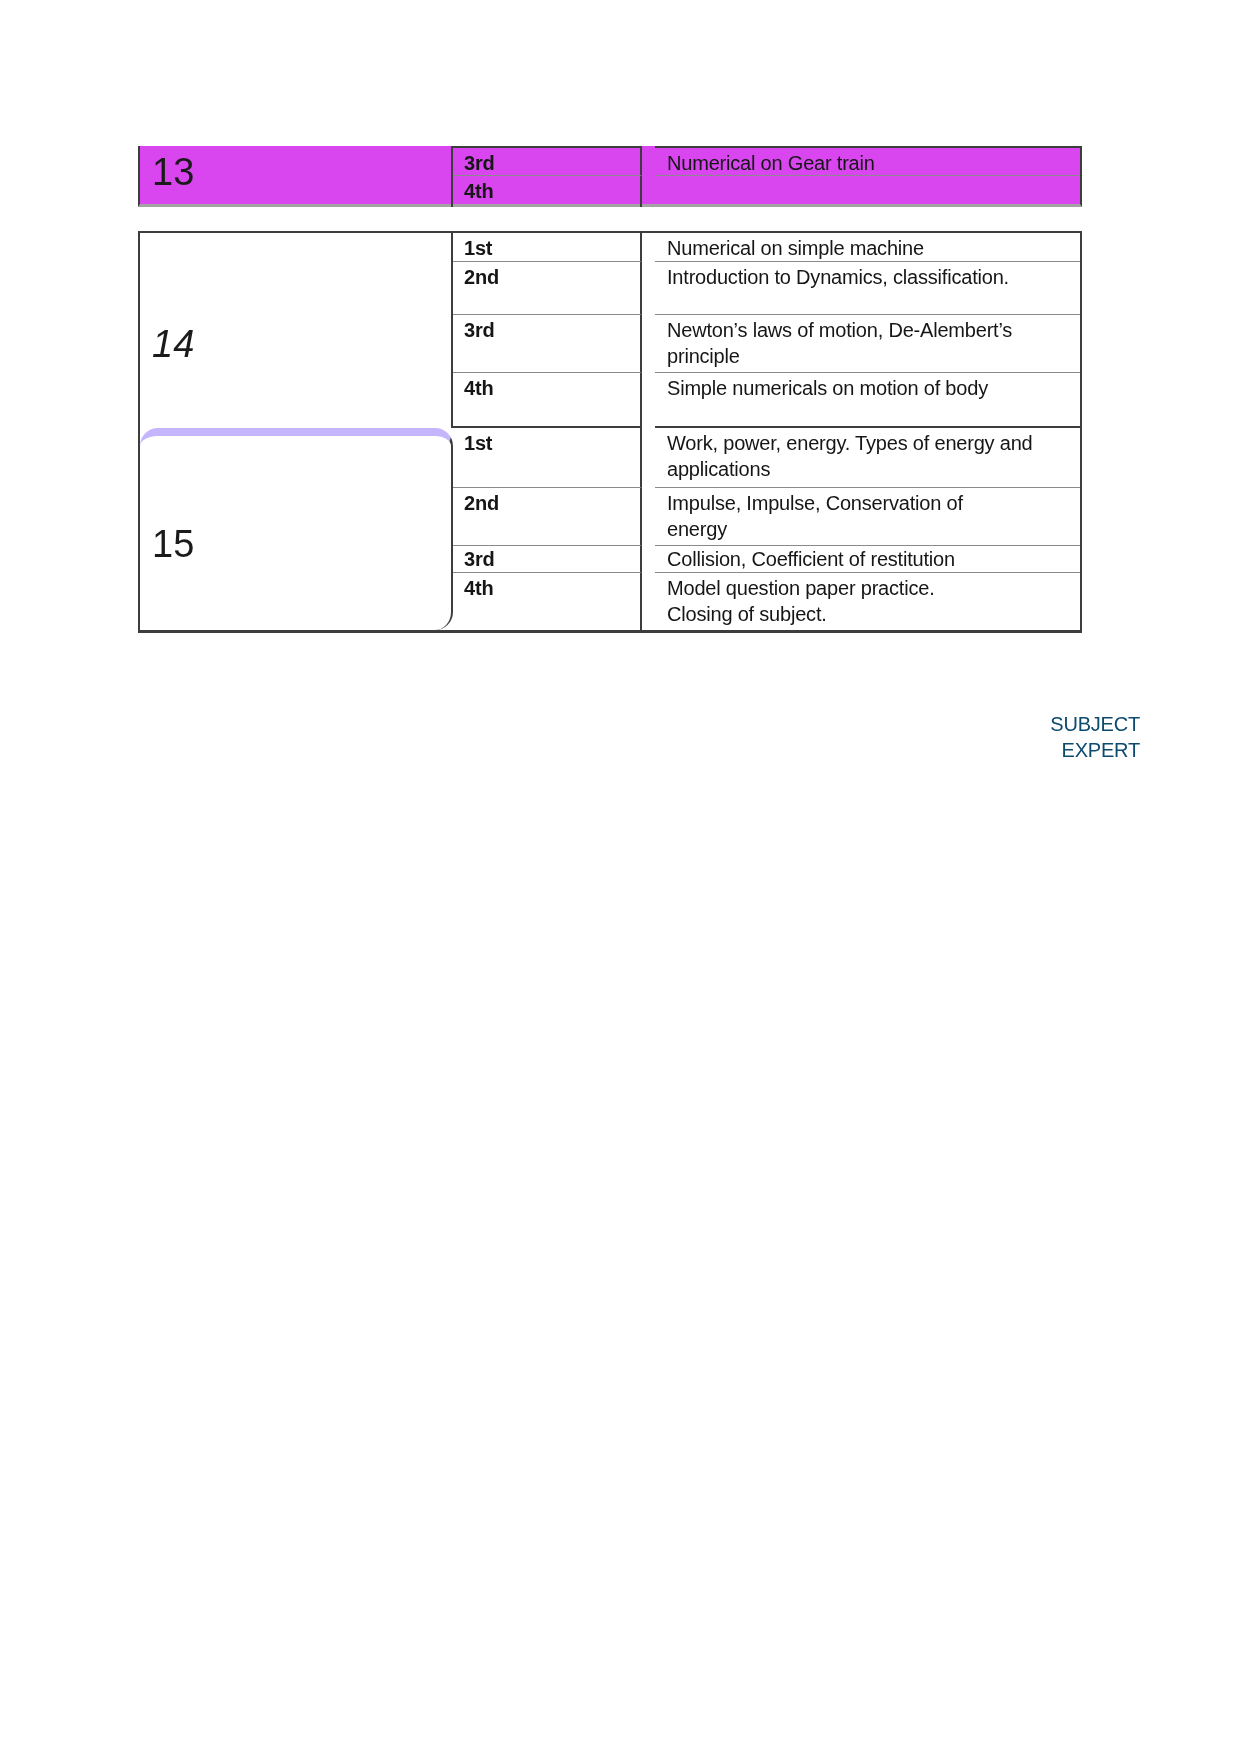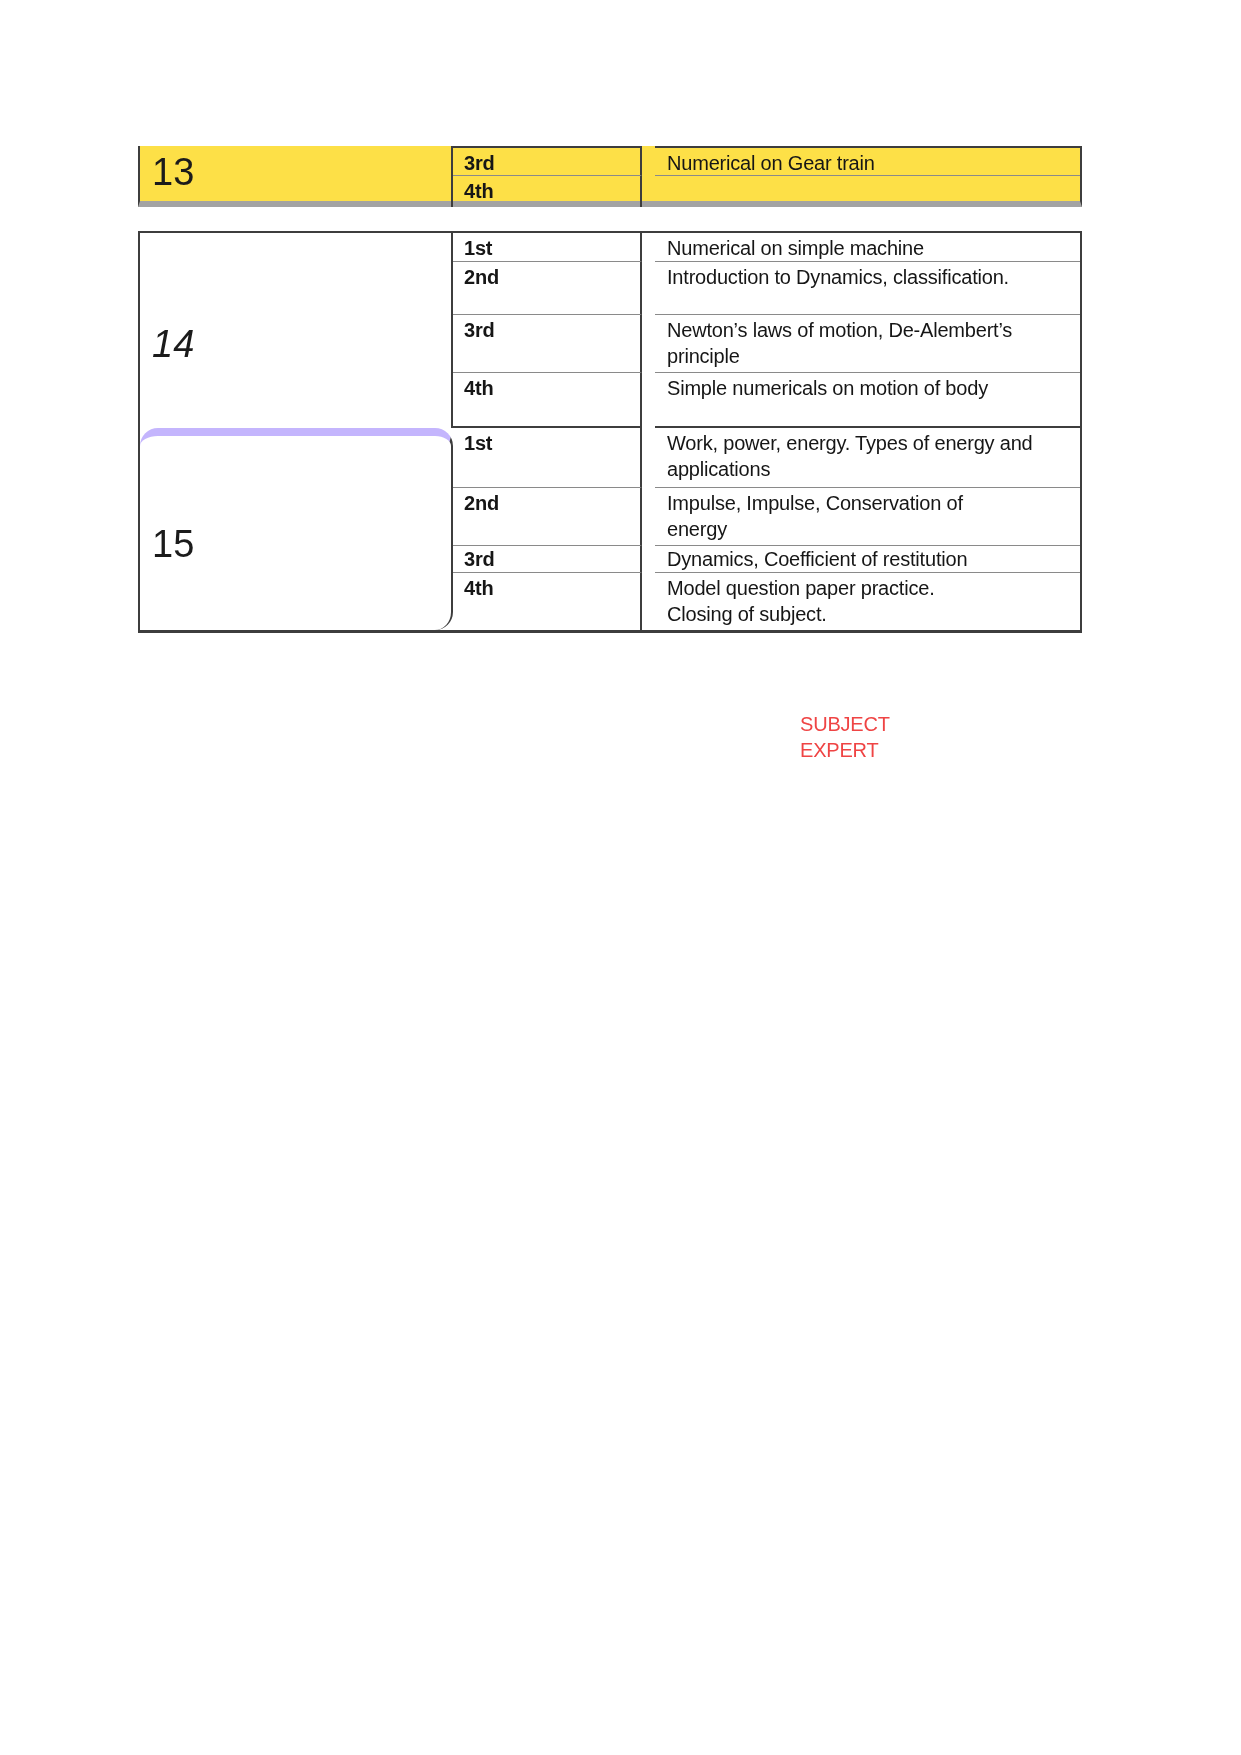--- a/index.html
+++ b/index.html
@@ -35,22 +35,22 @@
 
   
   .t1 {
     position: absolute; left: 138px; top: 146px;
     width: 944px; height: 61px;
     display: grid;
     grid-template-columns: 313px 189px 438px;
     grid-template-rows: 30px 31px;
     border-left: 2px solid #3d3d3d;
     border-right: 2px solid #3d3d3d;
-    border-bottom: 6px solid #a3a3a3;
-    background: #fde047;
+    border-bottom: 3px solid #a3a3a3;
+    background: #d946ef;
   }
   .t1 .week-cell { grid-row: 1 / 3; }
   .t1 .week-cell .wk-label { transform: translateY(-4px); }
   .t1 .top-rule { border-top: 2px solid #3d3d3d; }
 
   
   .t2 {
     position: absolute; left: 138px; top: 231px;
     width: 944px;
     display: grid;
@@ -64,24 +64,24 @@
   .t2 .w15 { grid-row: 5 / 9; border-top: 8px solid #c4b5fd; border-radius: 18px; }
   .t2 .w14 .wk-label { transform: translateY(14px); }
   .t2 .w15 .wk-label { transform: translateY(11px); }
   .gr1 { grid-row: 1; } .gr2 { grid-row: 2; } .gr3 { grid-row: 3; } .gr4 { grid-row: 4; }
   .gr5 { grid-row: 5; } .gr6 { grid-row: 6; } .gr7 { grid-row: 7; } .gr8 { grid-row: 8; }
   .gr7.pr, .gr7.tp { padding-top: 0; }
 
   
   .sig {
     position: absolute; left: 800px; top: 711px; width: 340px;
-    text-align: left;
+    text-align: right;
     line-height: 26px;
     white-space: pre-line;
-    color: #ef4444;
+    color: #0c4a6e;
   }
 </style>
 </head>
 <body>
 
 <div id="page">
 
   <div class="t1">
     <div class="week-cell">
       <span class="wk-label">13</span>
@@ -109,21 +109,21 @@
     <div class="week-cell w15">
       <span class="wk-label">15</span>
     </div>
     <div class="cell pr hb gr5">1st</div>
     <div class="cell tp hb gr5">Work, power, energy. Types of energy and
 applications</div>
     <div class="cell pr hb gr6">2nd</div>
     <div class="cell tp hb gr6">Impulse, Impulse, Conservation of
 energy</div>
     <div class="cell pr hb gr7">3rd</div>
-    <div class="cell tp hb gr7">Dynamics, Coefficient of restitution</div>
+    <div class="cell tp hb gr7">Collision, Coefficient of restitution</div>
     <div class="cell pr gr8">4th</div>
     <div class="cell tp gr8">Model question paper practice.
 Closing of subject.</div>
   </div>
 
   <div class="sig">SUBJECT
 EXPERT</div>
 
 </div>
 

